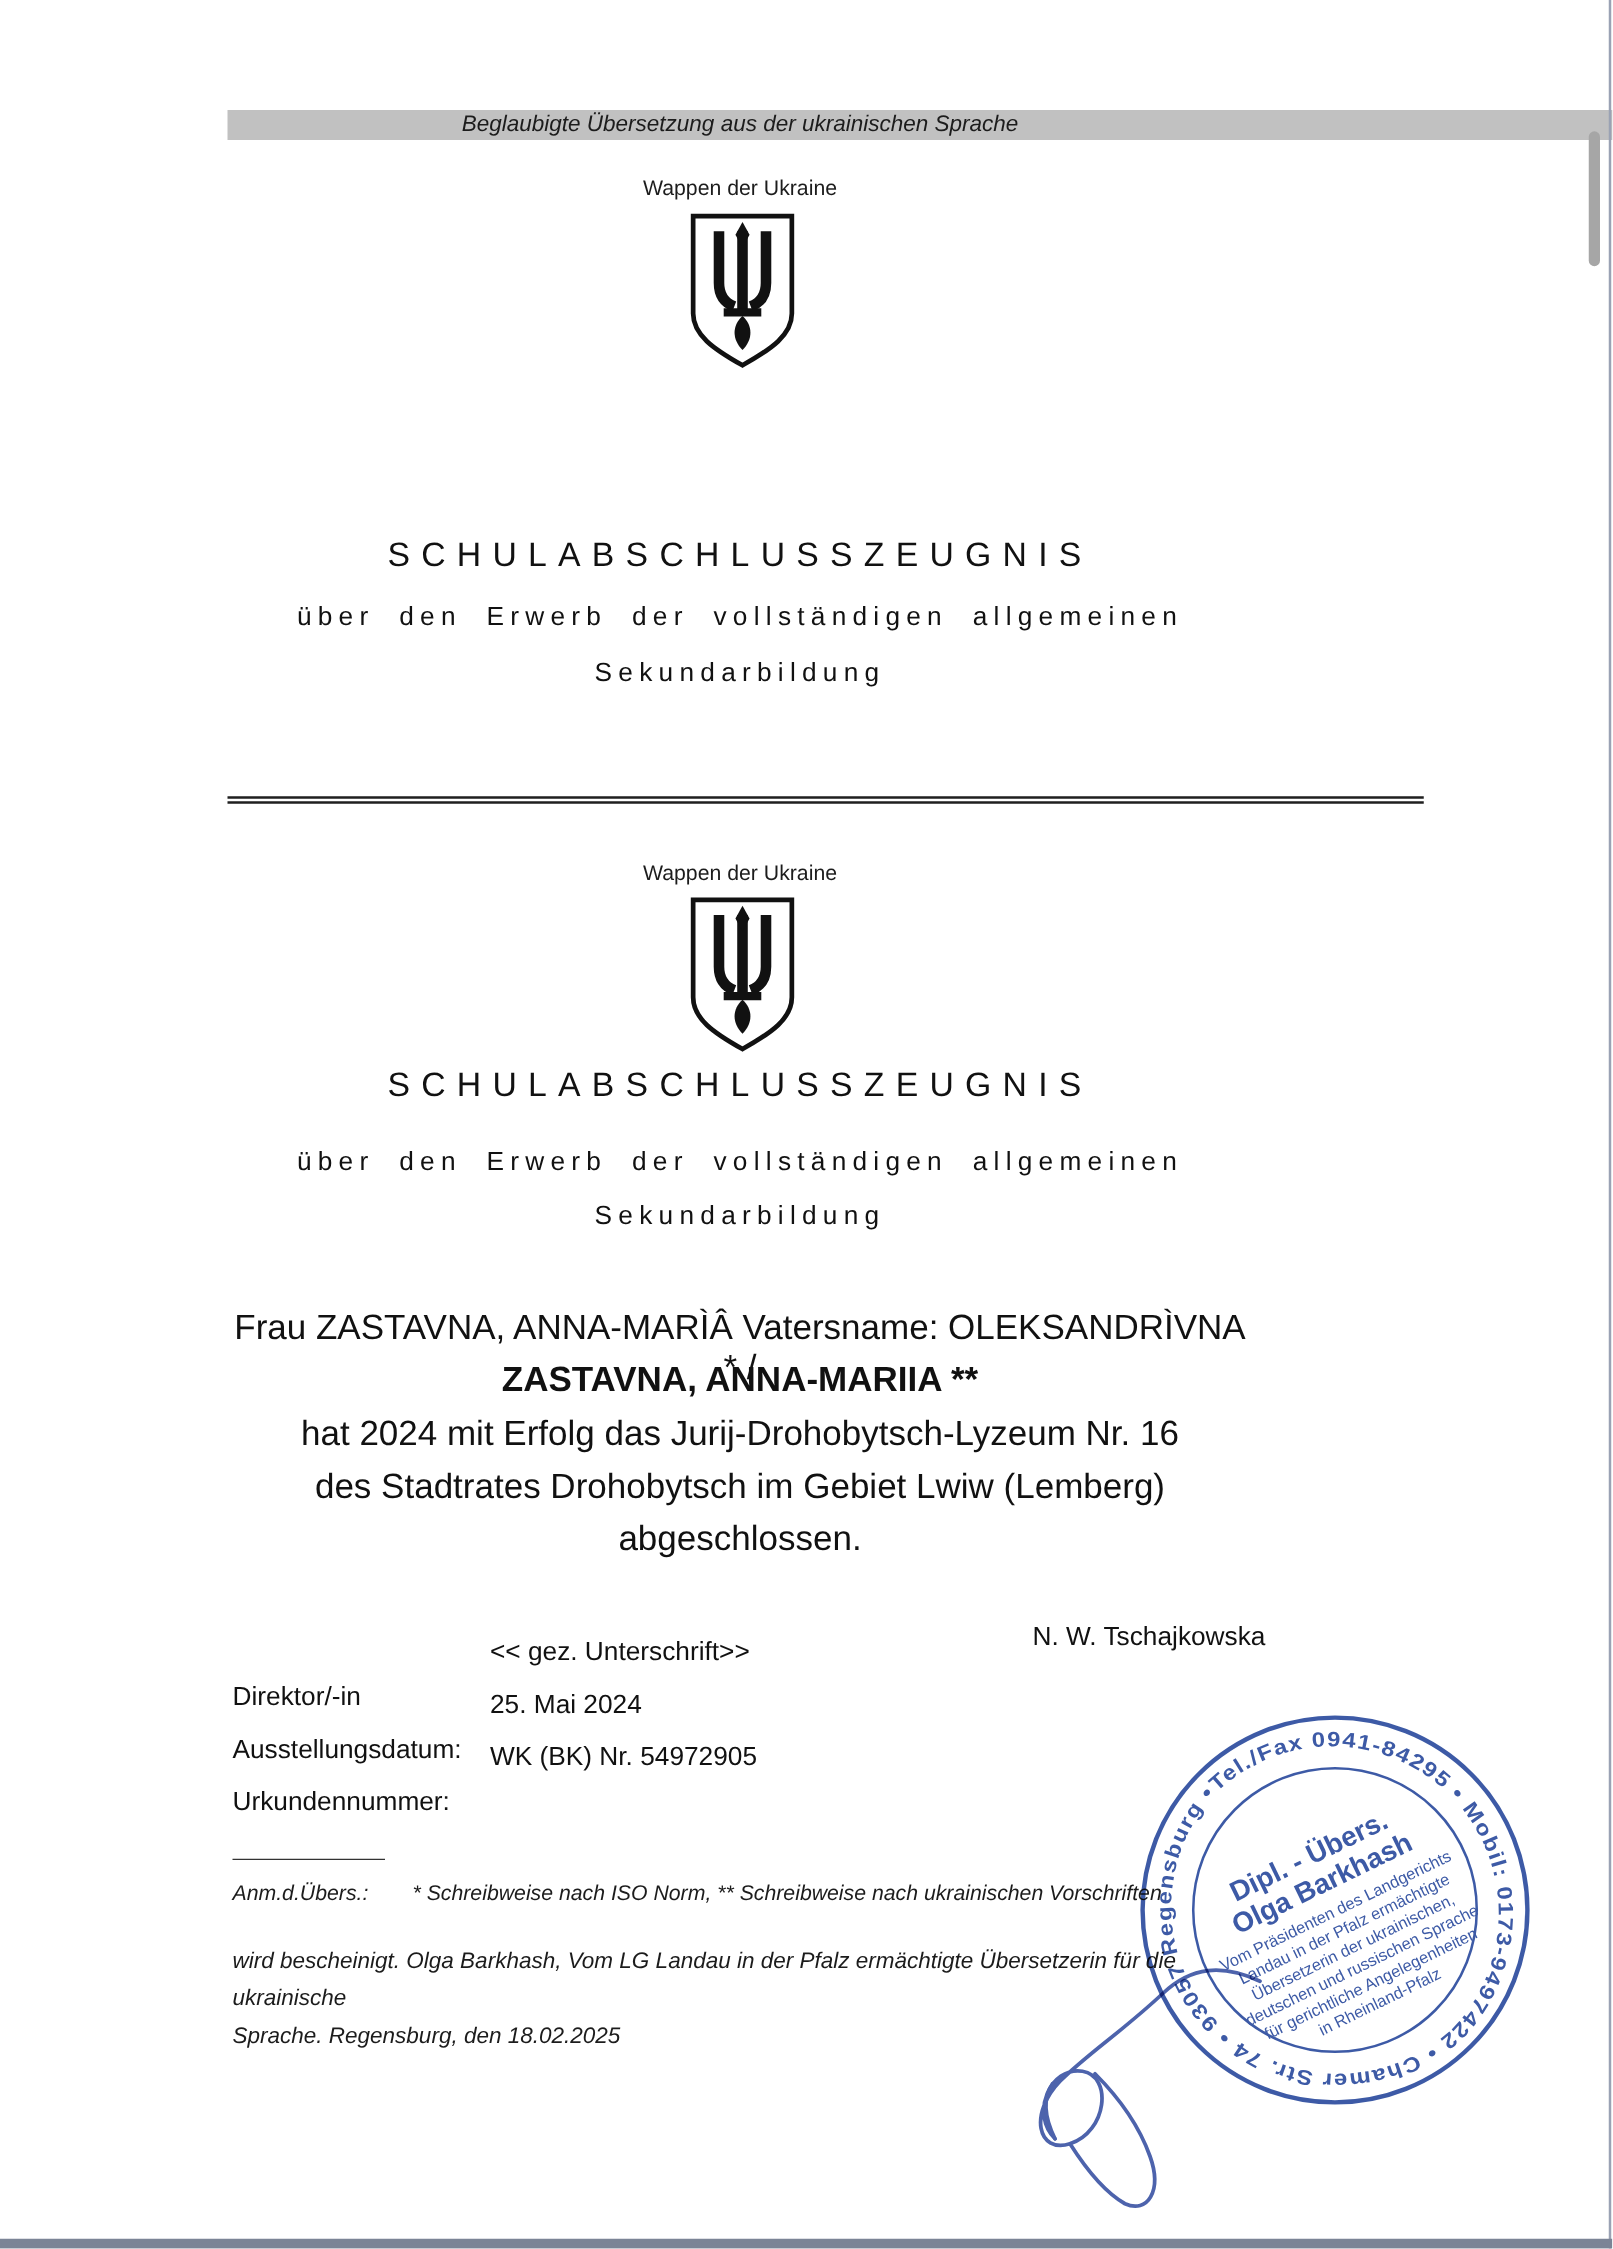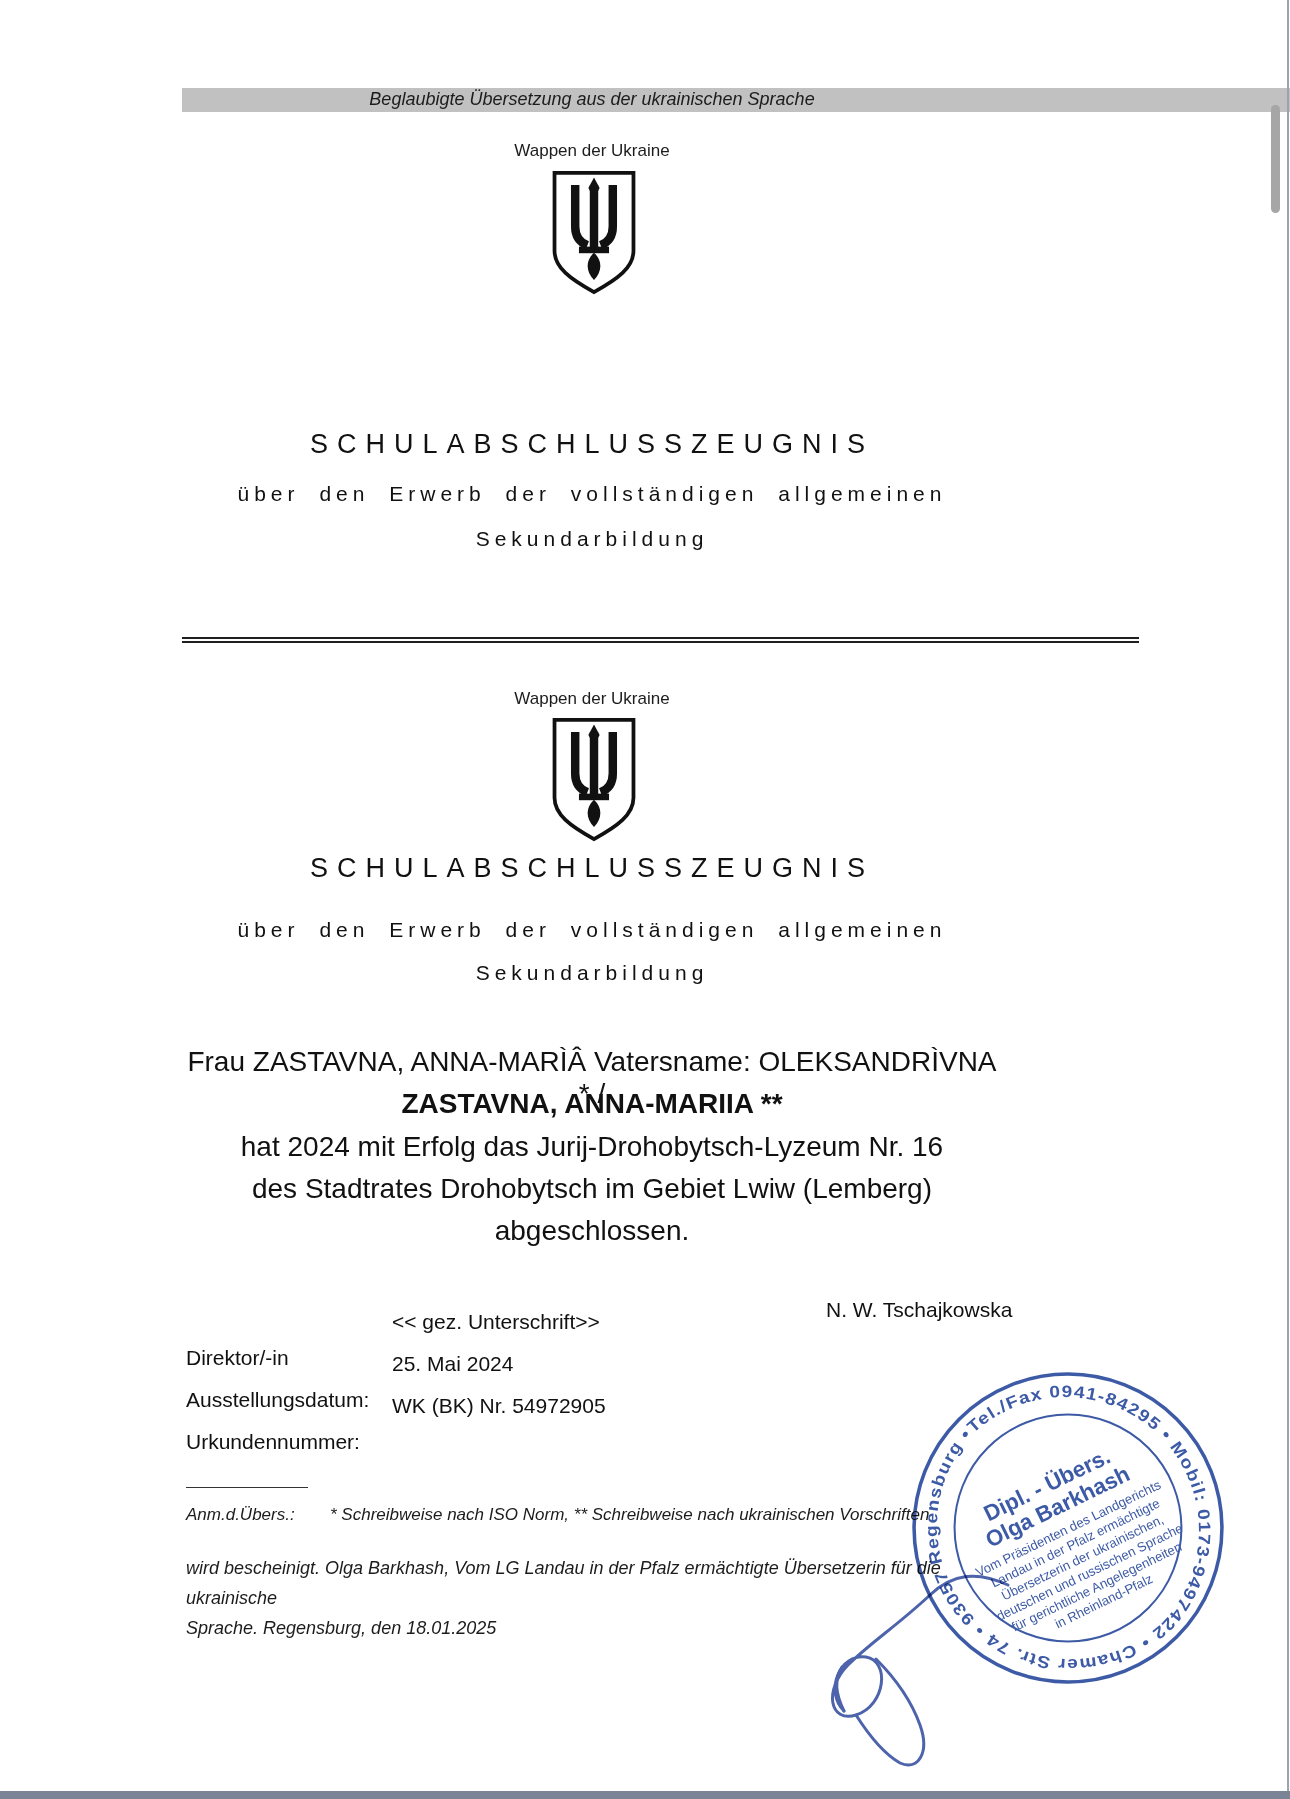--- a/index.html
+++ b/index.html
@@ -109,21 +109,21 @@
   </div>
 
   <div class="abs foot-sep"></div>
   <div class="abs footnote">
     <span class="footnote-label">Anm.d.Übers.:</span>
     <span class="footnote-text">* Schreibweise nach ISO Norm, ** Schreibweise nach ukrainischen Vorschriften</span>
   </div>
 
   <div class="abs cert">
     <div>wird bescheinigt. Olga Barkhash, Vom LG Landau in der Pfalz ermächtigte Übersetzerin für die ukrainische</div>
-    <div>Sprache. Regensburg, den 18.01.2025</div>
+    <div>Sprache. Regensburg, den 18.02.2025</div>
   </div>
 
   <svg class="abs stamp" width="320" height="320" viewBox="0 0 316 316" xmlns="http://www.w3.org/2000/svg" xmlns:xlink="http://www.w3.org/1999/xlink">
     <defs>
       <path id="ringpath" d="M64.7,64.7 A132,132 0 0 1 251.3,251.3 A132,132 0 0 1 64.7,64.7"></path>
     </defs>
     <circle cx="158" cy="158" r="152" fill="none" stroke="#2c4c9e" stroke-width="3.5"></circle>
     <circle cx="158" cy="158" r="112" fill="none" stroke="#2c4c9e" stroke-width="2"></circle>
     <text font-size="16.5" font-weight="bold" fill="#2c4c9e" letter-spacing="1">
       <textPath href="#ringpath" xlink:href="#ringpath" textLength="812" lengthAdjust="spacingAndGlyphs">Tel./Fax 0941-84295 • Mobil: 0173-9497422 • Chamer Str. 74 • 93057 Regensburg •</textPath>

